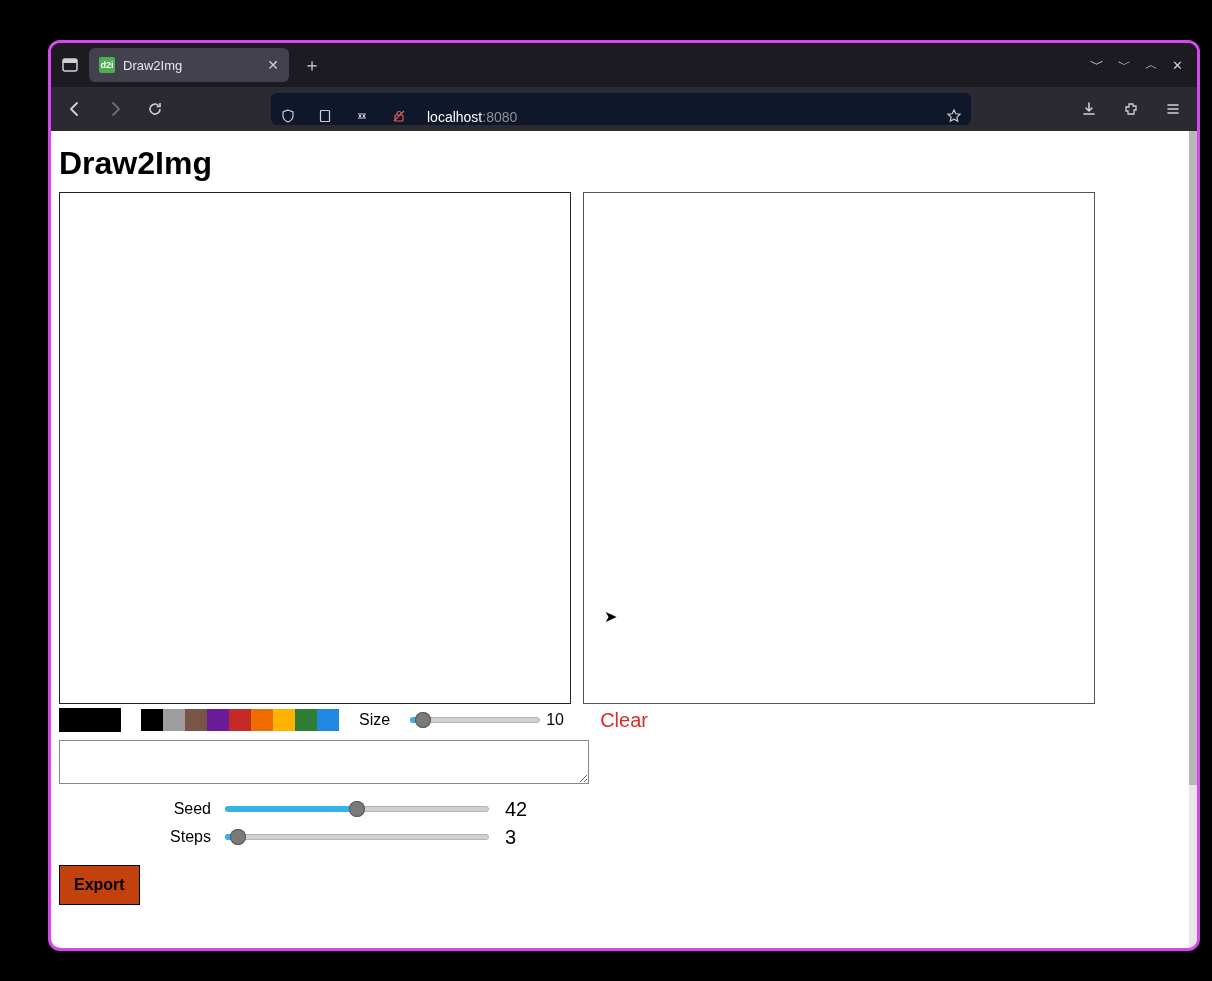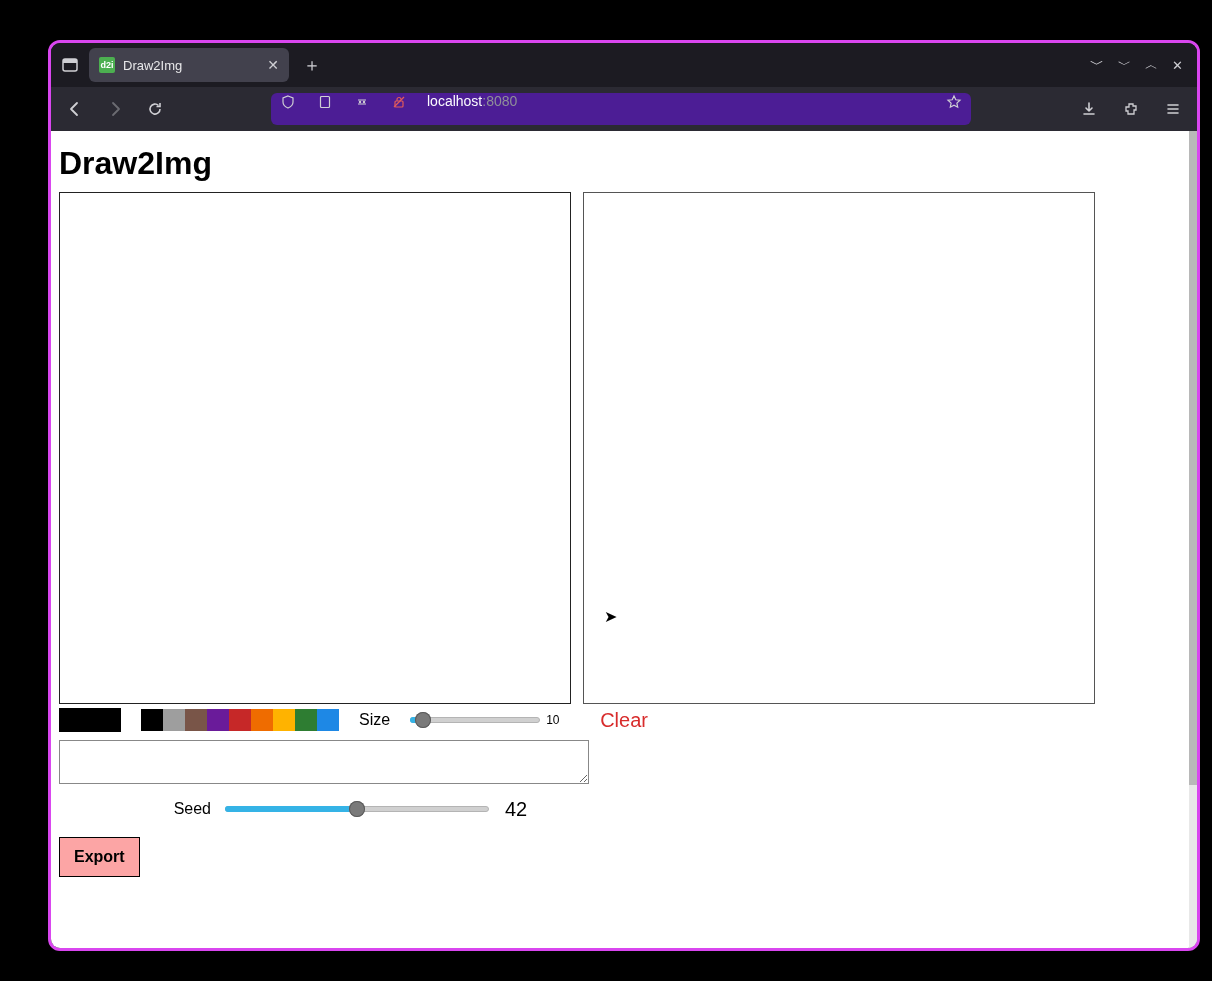--- a/index.html
+++ b/index.html
@@ -80,24 +80,24 @@
       width: 28px; height: 28px;
       display:flex; align-items:center; justify-content:center;
       font-size: 15px;
       border-radius: 4px;
     }
     .tb-btn.disabled { color: #6b6b72; }
     .urlbar {
       flex: 0 0 700px;
       margin-left: 90px;
       height: 32px;
-      background: #4c1d95;
+      background: #0f172a;
       border-radius: 6px;
       display:flex;
-      align-items:flex-start;
+      align-items:flex-end;
       padding: 0 8px;
       gap: 19px;
       color:#cfcfd4;
     }
     .url-ic { width:18px; height:18px; display:flex; align-items:center; justify-content:center; font-size:12px; }
     .url-text { flex:1; font-size: 14px; }
     .url-text .host { color:#fbfbfe; }
     .url-text .rest { color:#8f8f99; }
     .toolbar-right { margin-left:auto; display:flex; gap:14px; align-items:center; }
 
@@ -145,21 +145,21 @@
     .swatch-current {
       width: 62px; height: 24px;
       border: 1px solid #000;
       margin-right: 4px;
     }
     .swatch {
       width: 22px; height: 22px;
     }
     .size-label { margin-left: 4px; font-size: 16px; }
     .size-slider-wrap { display:flex; align-items:center; gap:6px; margin-left:4px; }
-    .size-value { font-size: 12px; width: 24px; text-align:left; }
+    .size-value { font-size: 16px; width: 24px; text-align:left; }
     .clear-btn {
       color: #d82c2c;
       font-size: 20px;
       margin-left: 14px;
       cursor: pointer;
       background:none; border:none;
     }
 
     
     .prompt {
@@ -216,21 +216,21 @@
       transform: translate(-50%,-50%);
       box-shadow: 0 0 0 1px #5a5a5a inset;
     }
 
     
     .export-btn {
       margin-top: 14px;
       padding: 10px 14px;
       font-size: 16px;
       font-weight: bold;
-      background: #fca5a5;
+      background: #c2410c;
       border: 1px solid #000;
       cursor: pointer;
     }
 
     
     .cursor {
       position:absolute;
       font-size: 16px;
       color:#000;
       pointer-events:none;
@@ -379,18 +379,27 @@
     <div class="params">
       <div class="param-row">
         <div class="param-label">Seed</div>
         <div class="slider long">
           <div class="slider-track"></div>
           <div class="slider-fill" id="seed-fill" style="width: 50%;"></div>
           <div class="slider-thumb" id="seed-thumb" style="left: 50%;"></div>
         </div>
         <div class="param-value">42</div>
       </div>
+      <div class="param-row">
+        <div class="param-label">Steps</div>
+        <div class="slider long">
+          <div class="slider-track"></div>
+          <div class="slider-fill" id="steps-fill" style="width: 5%;"></div>
+          <div class="slider-thumb" id="steps-thumb" style="left: 5%;"></div>
+        </div>
+        <div class="param-value">3</div>
+      </div>
     </div>
 
     <button class="export-btn">Export</button>
   </div>
 
 </div>
 
 </body></html>

